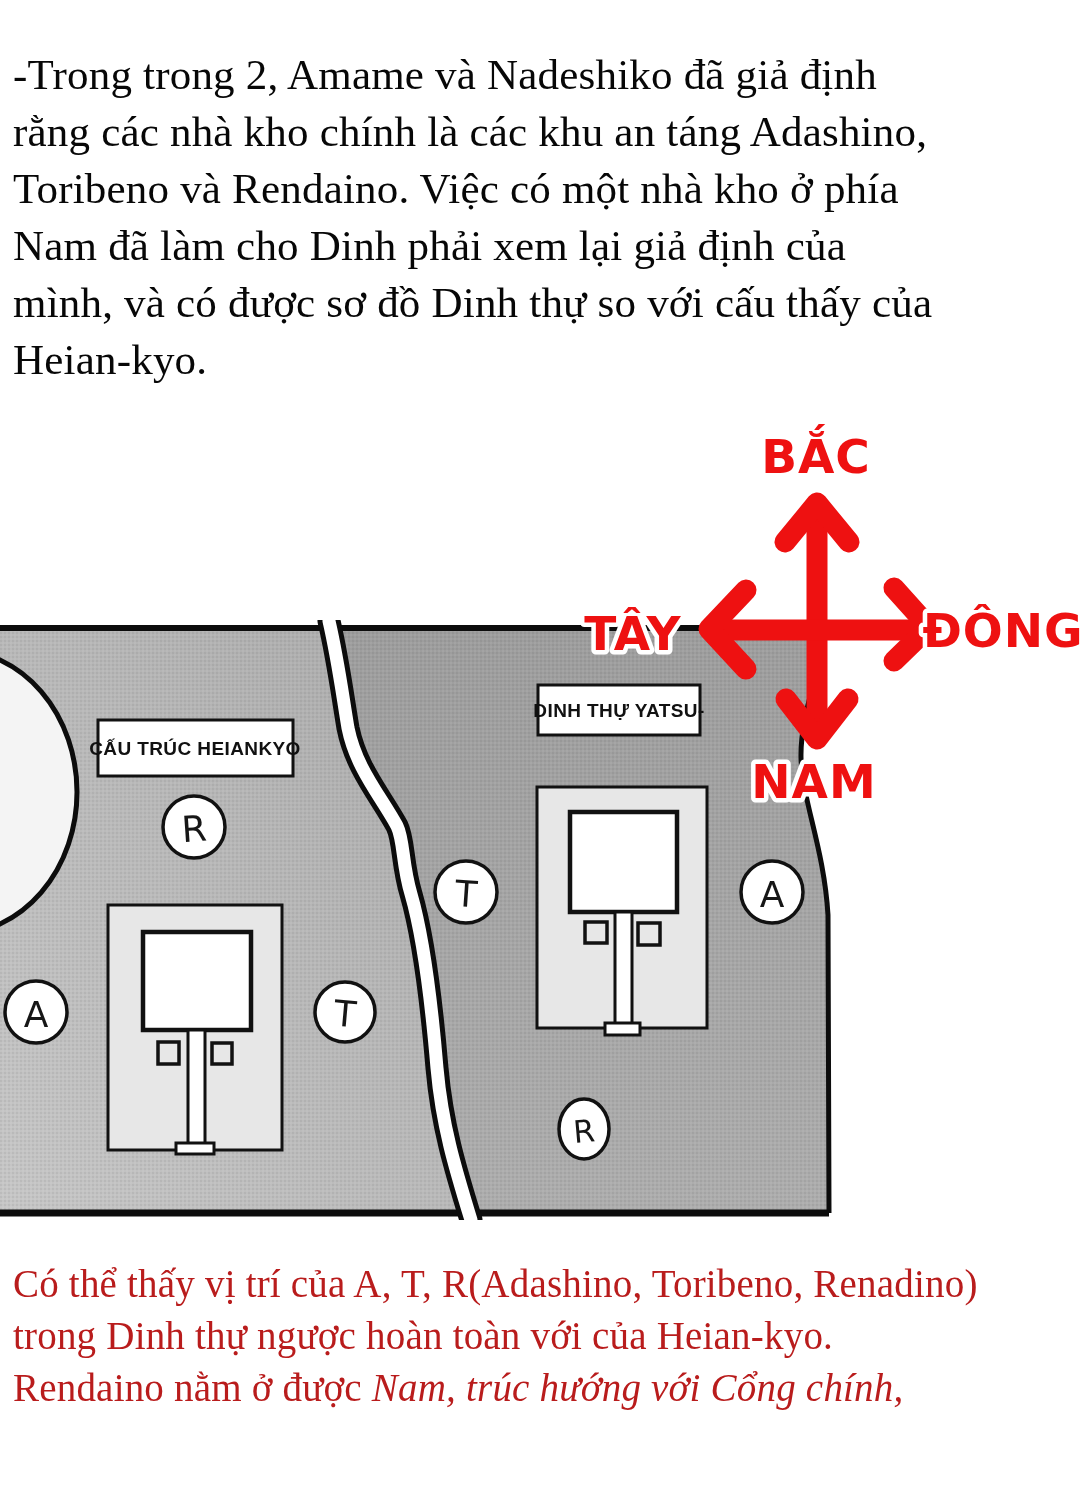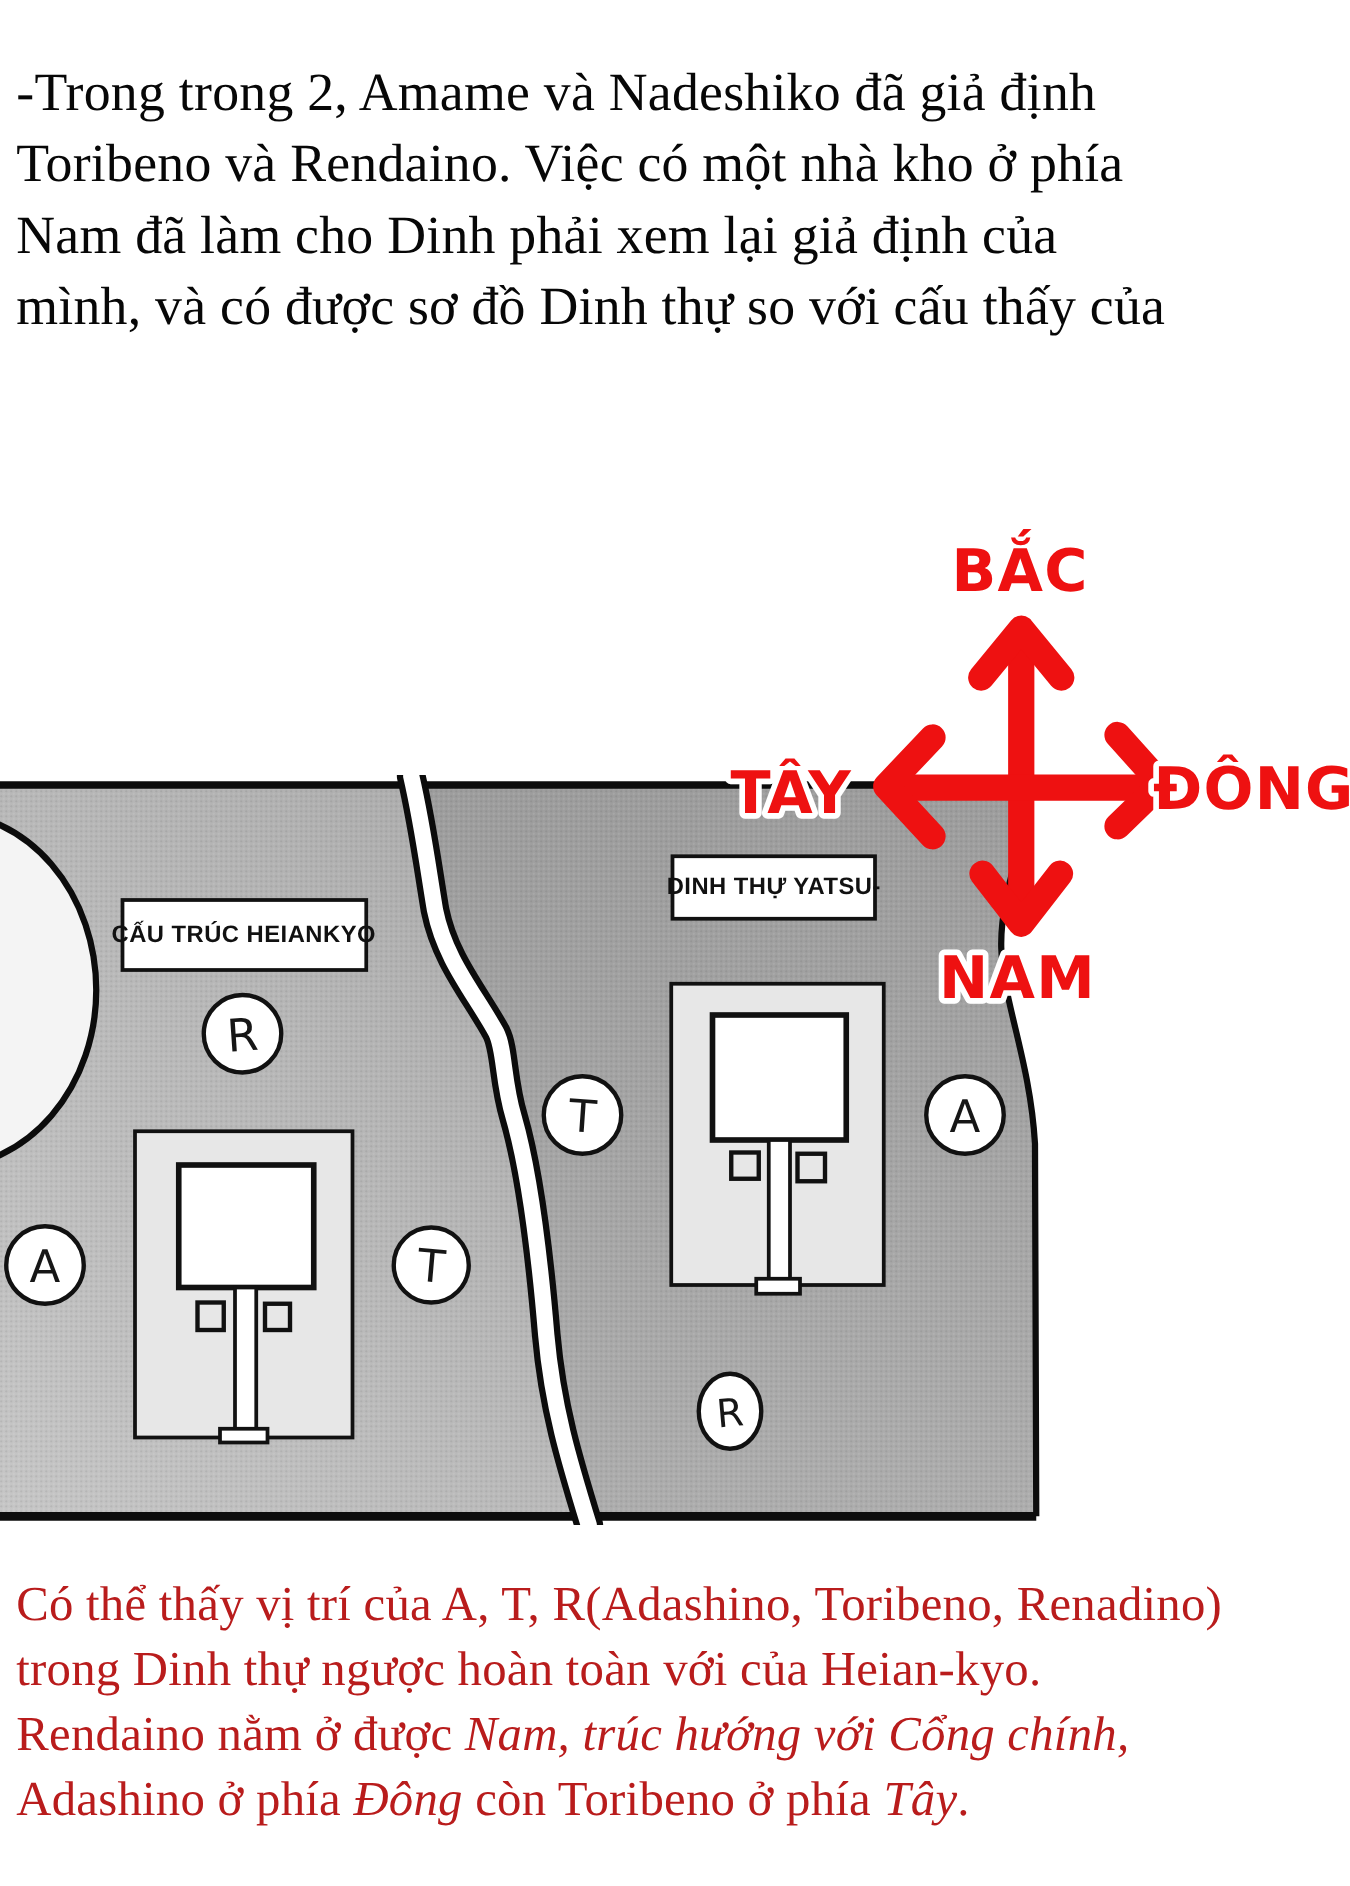--- a/index.html
+++ b/index.html
@@ -21,23 +21,25 @@
   
   .footer{position:absolute;left:13px;top:1258px;width:1062px;color:#b91c1c;}
   .footer .line{font-size:39px;line-height:52px;white-space:nowrap;letter-spacing:0.2px;}
   .footer .i{font-style:italic;}
 </style>
 </head>
 <body>
 
 <div class="intro">
   <div class="line">-Trong trong 2, Amame và Nadeshiko đã giả định</div>
+  <div class="line">rằng các nhà kho chính là các khu an táng Adashino,</div>
   <div class="line">Toribeno và Rendaino. Việc có một nhà kho ở phía</div>
   <div class="line">Nam đã làm cho Dinh phải xem lại giả định của</div>
   <div class="line">mình, và có được sơ đồ Dinh thự so với cấu thấy của</div>
+  <div class="line">Heian-kyo.</div>
 </div>
 
 <svg id="diagram-svg" width="1080" height="600" viewBox="0 620 1080 600" xmlns="http://www.w3.org/2000/svg">
   <defs>
     <linearGradient id="leftGrad" x1="0" y1="1" x2="1" y2="0">
       <stop offset="0" stop-color="#c6c6c6"></stop>
       <stop offset="0.55" stop-color="#b7b7b7"></stop>
       <stop offset="1" stop-color="#a9a9a9"></stop>
     </linearGradient>
     <linearGradient id="rightGrad" x1="0" y1="0" x2="0" y2="1">
@@ -143,14 +145,13 @@
     <text class="compass-word" x="633" y="650" text-anchor="middle">TÂY</text>
     <text class="compass-word" x="1003" y="647" text-anchor="middle">ĐÔNG</text>
     <text class="compass-word" x="814" y="798" text-anchor="middle">NAM</text>
   </g>
 </svg>
 
 <div class="footer">
   <div class="line">Có thể thấy vị trí của A, T, R(Adashino, Toribeno, Renadino)</div>
   <div class="line">trong Dinh thự ngược hoàn toàn với của Heian-kyo.</div>
   <div class="line"><span>Rendaino nằm ở được </span><span class="i">Nam, trúc hướng với Cổng chính,</span></div>
-  <div class="line"><span>Adashino ở phía </span><span class="i">Đông</span><span> còn Toribeno ở phía </span><span class="i">Tây</span><span>.</span></div>
 </div>
 
 </body></html>

